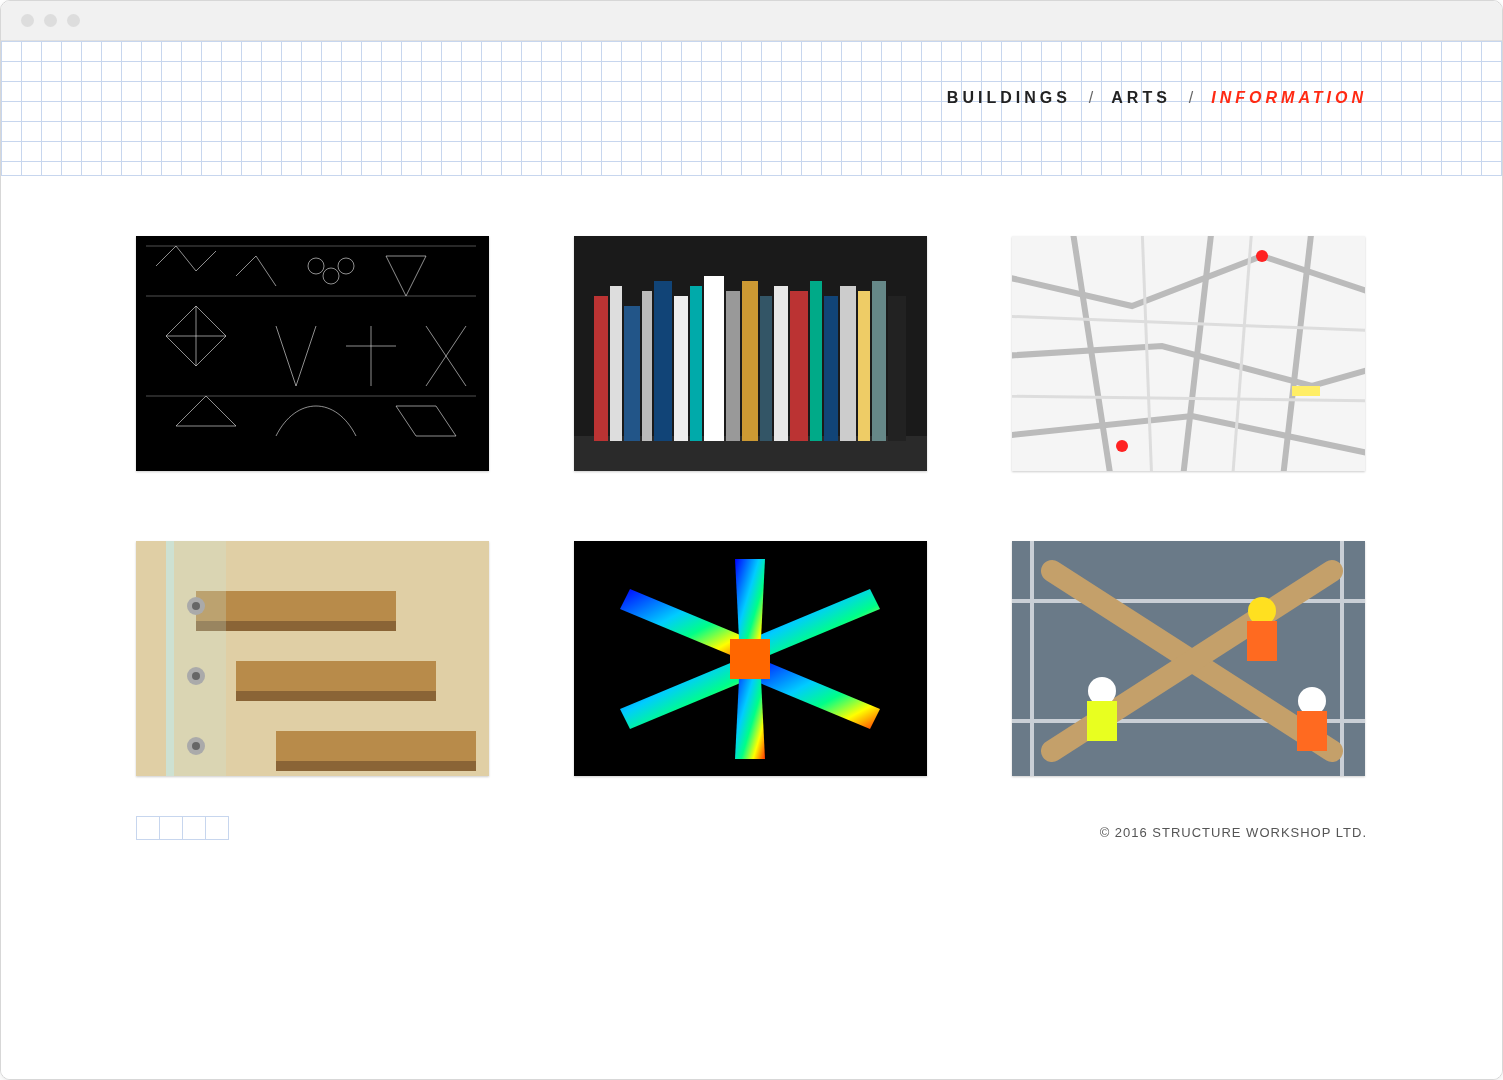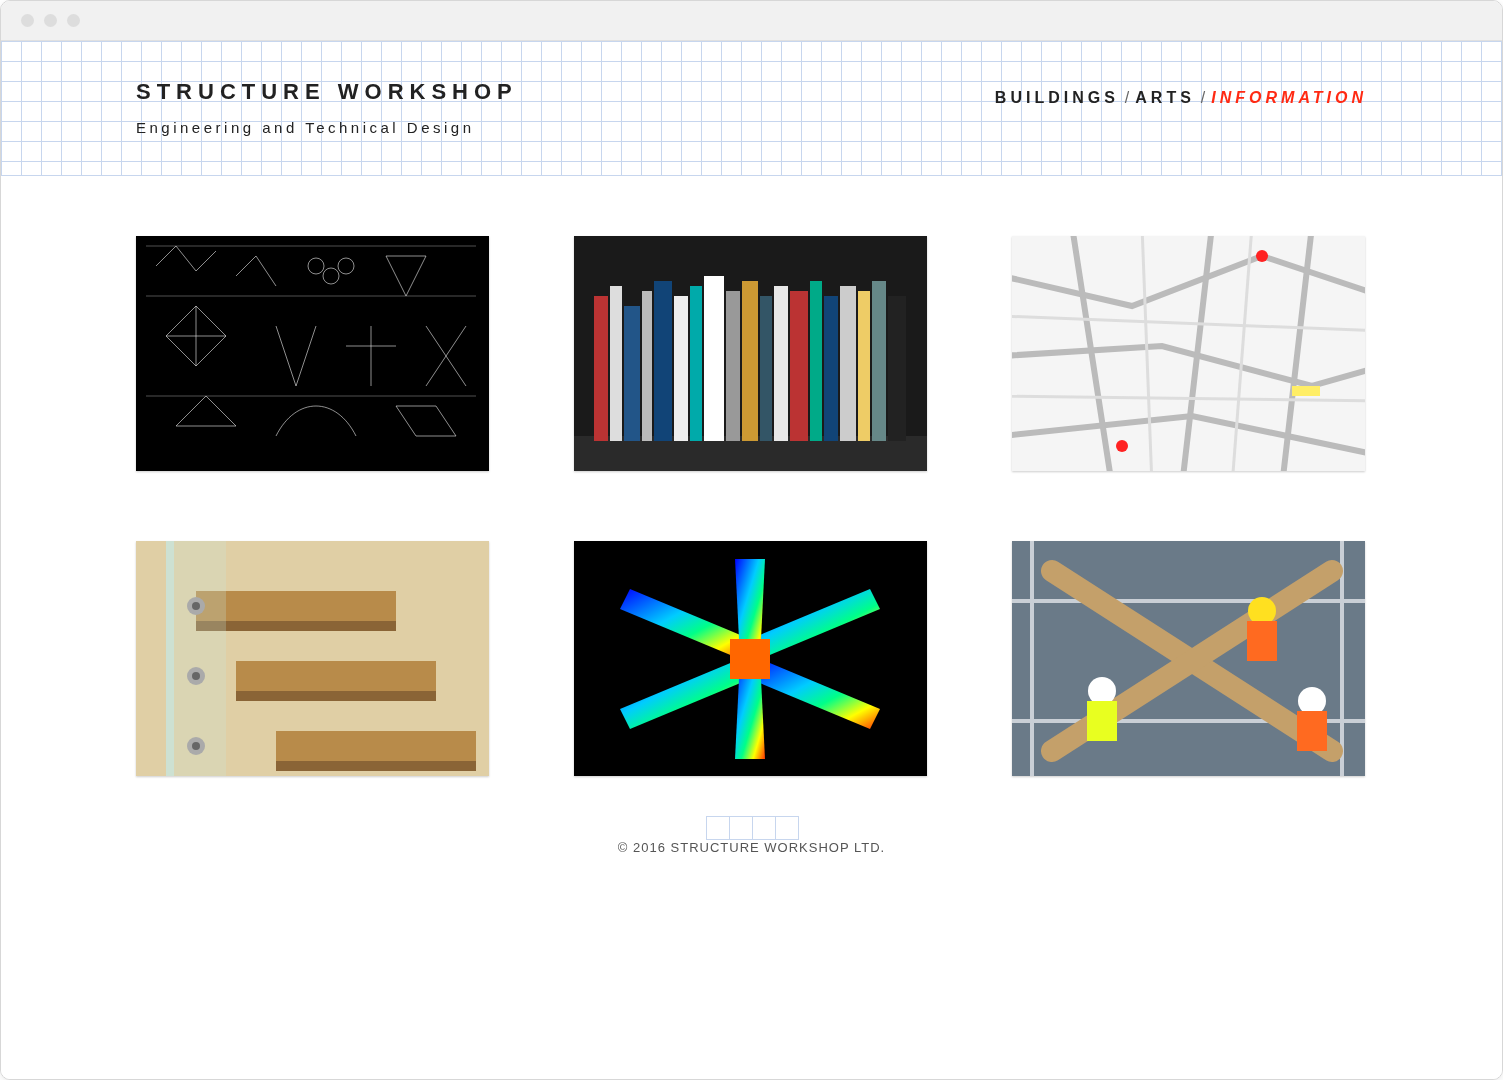--- a/index.html
+++ b/index.html
@@ -34,32 +34,32 @@
     background-image:
       linear-gradient(to right, #c7d6ee 1px, transparent 1px),
       linear-gradient(to bottom, #c7d6ee 1px, transparent 1px);
     background-size:20px 20px;
     border-bottom:1px solid #c7d6ee;
   }
   .logo { position:absolute; left:135px; top:38px; }
   .logo-title { font-size:22px; letter-spacing:6px; font-weight:700; color:#222; }
   .logo-sub { margin-top:14px; font-size:15px; letter-spacing:3.5px; color:#222; }
 
-  .nav { position:absolute; right:135px; top:48px; display:flex; align-items:flex-start; gap:6px; }
+  .nav { position:absolute; right:135px; top:48px; display:flex; align-items:flex-start; gap:18px; }
   .nav a { text-decoration:none; font-size:16px; letter-spacing:4px; font-weight:700; color:#222; }
   .nav a.active { color:#ff2a13;font-style:italic; }
   .nav .sep { color:#666; font-size:16px; }
 
   
   .gallery { padding:60px 135px 0 135px; display:grid; grid-template-columns:repeat(3, 353px); column-gap:85px; row-gap:70px; justify-content:start; }
   .tile { width:353px; height:235px; cursor:pointer; background:#888; position:relative; overflow:hidden; box-shadow:0 1px 2px rgba(0,0,0,0.2); }
   .tile svg { width:100%; height:100%; display:block; }
 
   
-  .footer { padding:40px 135px 0 135px; display:flex; justify-content:space-between; align-items:center;flex-direction:column; }
+  .footer { padding:40px 135px 0 135px; display:flex; justify-content:space-between; align-items:flex-end; }
   .social-boxes { display:flex; }
   .social-boxes .box { width:24px; height:24px; border:1px solid #c7d6ee; margin-right:-1px; background:#fff; }
   .copyright { font-size:13px; color:#555; letter-spacing:1px; }
 
   
   .t-line { stroke:#eee; stroke-width:0.6; fill:none; }
   .t-line2 { stroke:#ccc; stroke-width:0.4; fill:none; }
 </style>
 </head>
 <body>
@@ -69,24 +69,20 @@
     <div class="traffic">
       <div class="dot"></div>
       <div class="dot"></div>
       <div class="dot"></div>
     </div>
   </div>
 
   <div class="viewport">
 
     <div class="header-band">
-      <div class="logo">
-        <div class="logo-title">STRUCTURE WORKSHOP</div>
-        <div class="logo-sub">Engineering and Technical Design</div>
-      </div>
       <nav class="nav">
         <a href="#">BUILDINGS</a>
         <span class="sep">/</span>
         <a href="#">ARTS</a>
         <span class="sep">/</span>
         <a href="#" class="active">INFORMATION</a>
       </nav>
     </div>
 
     <div class="gallery">

